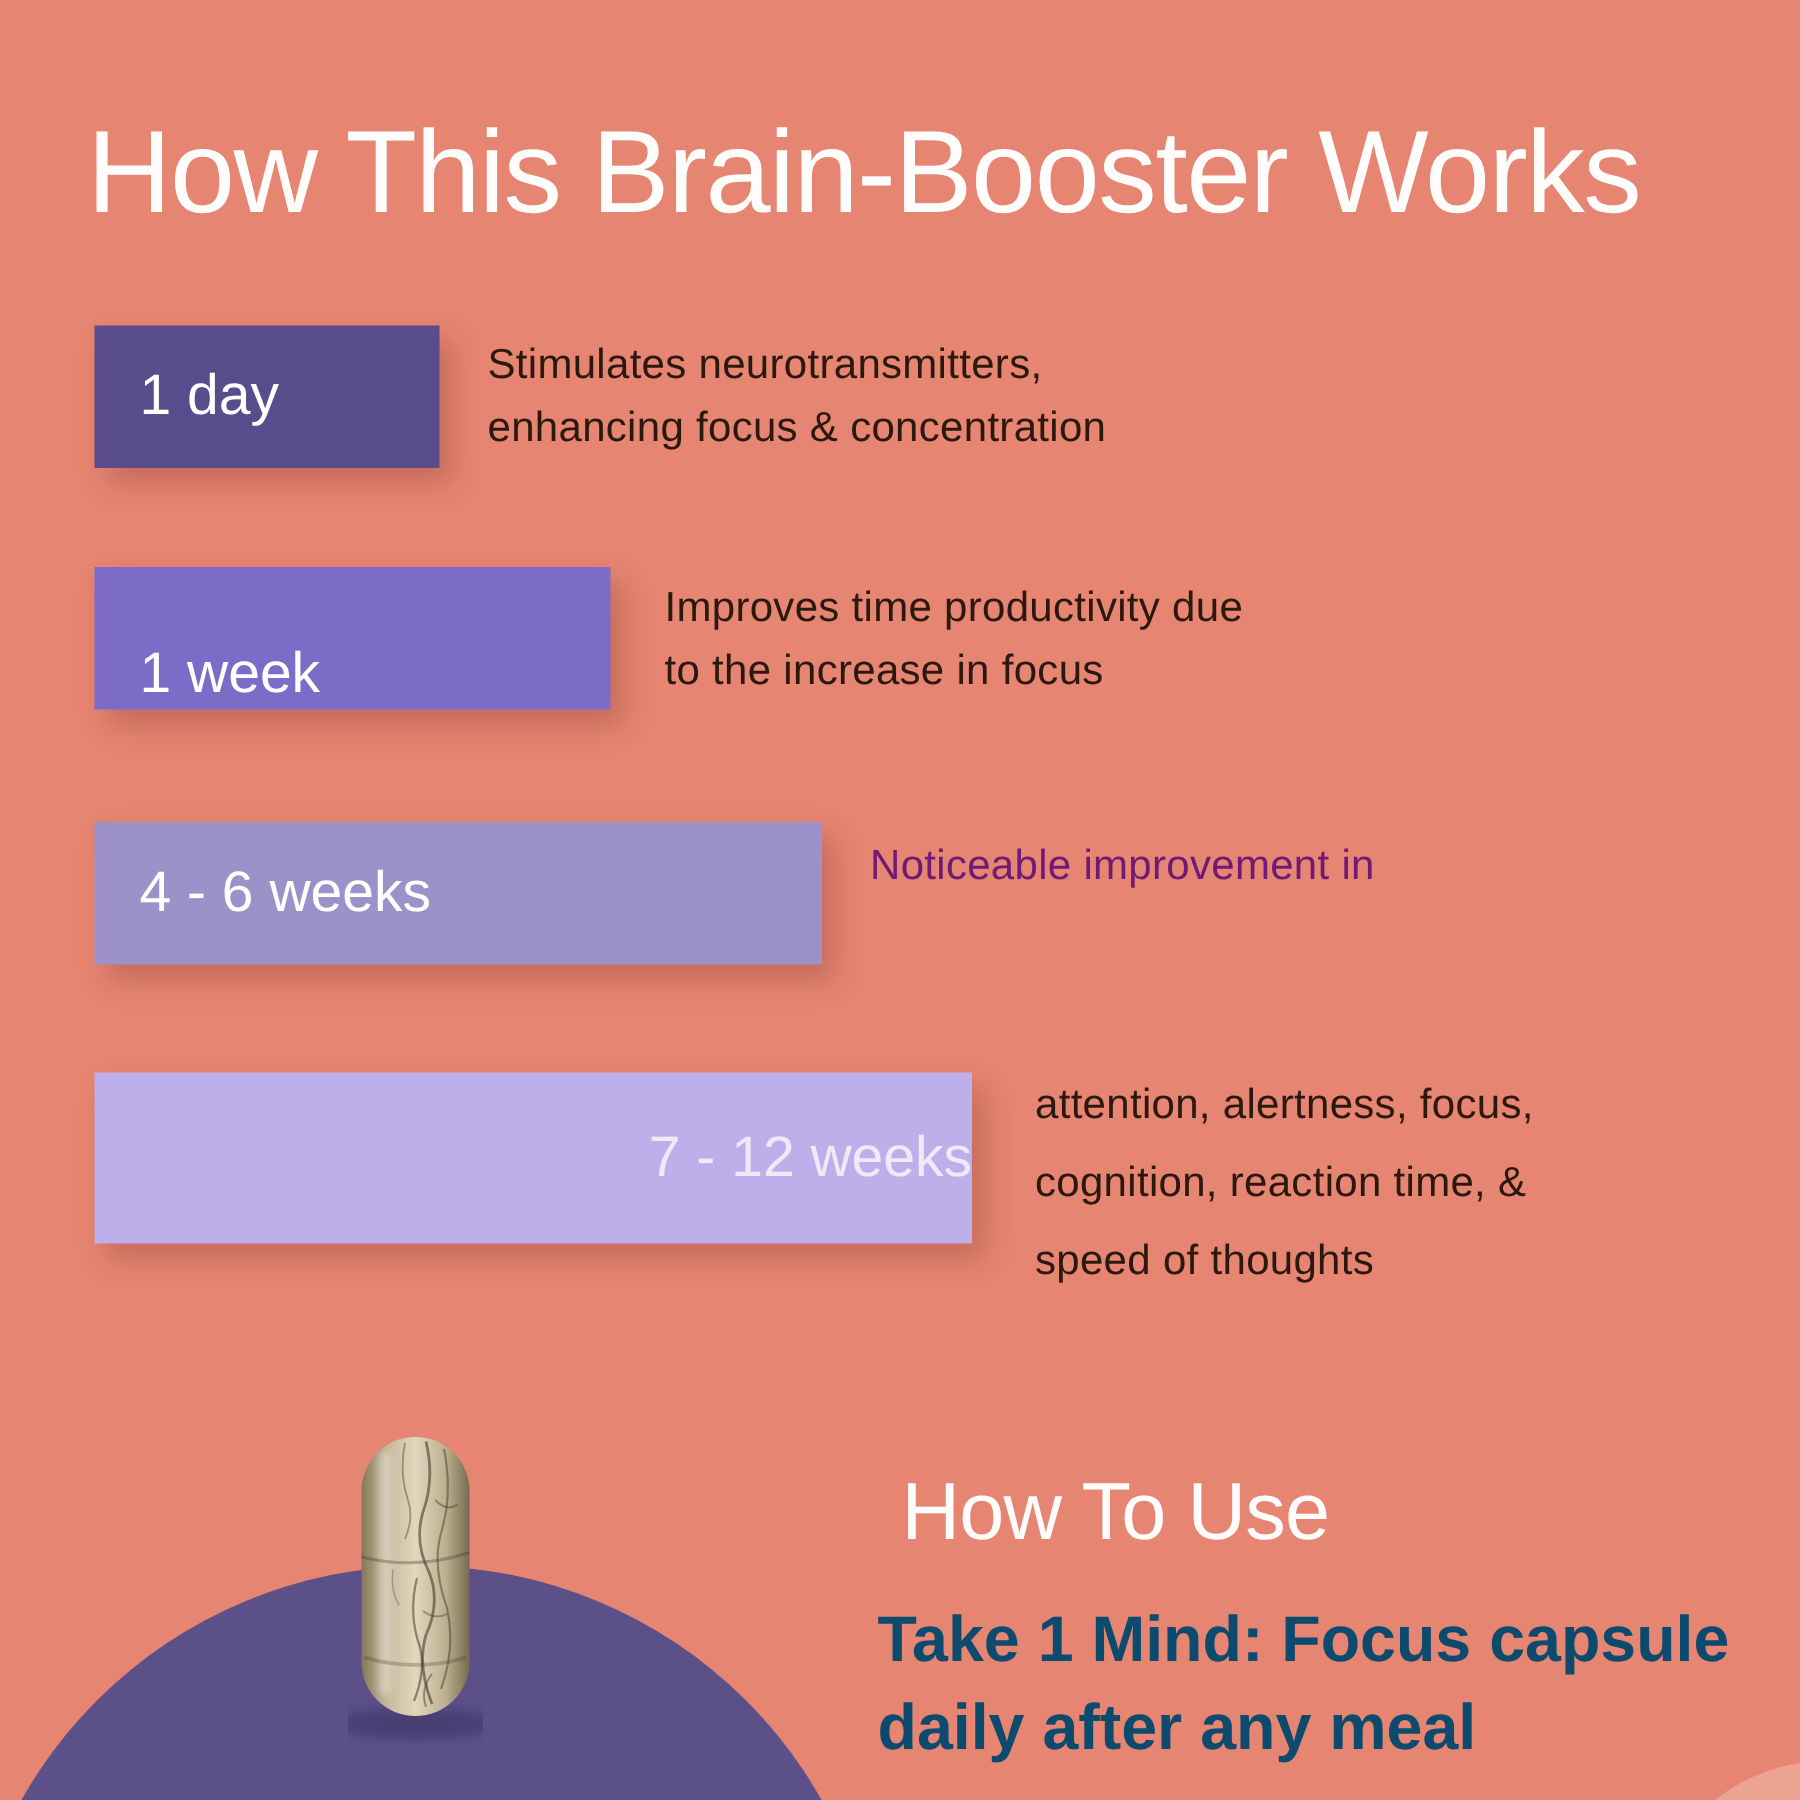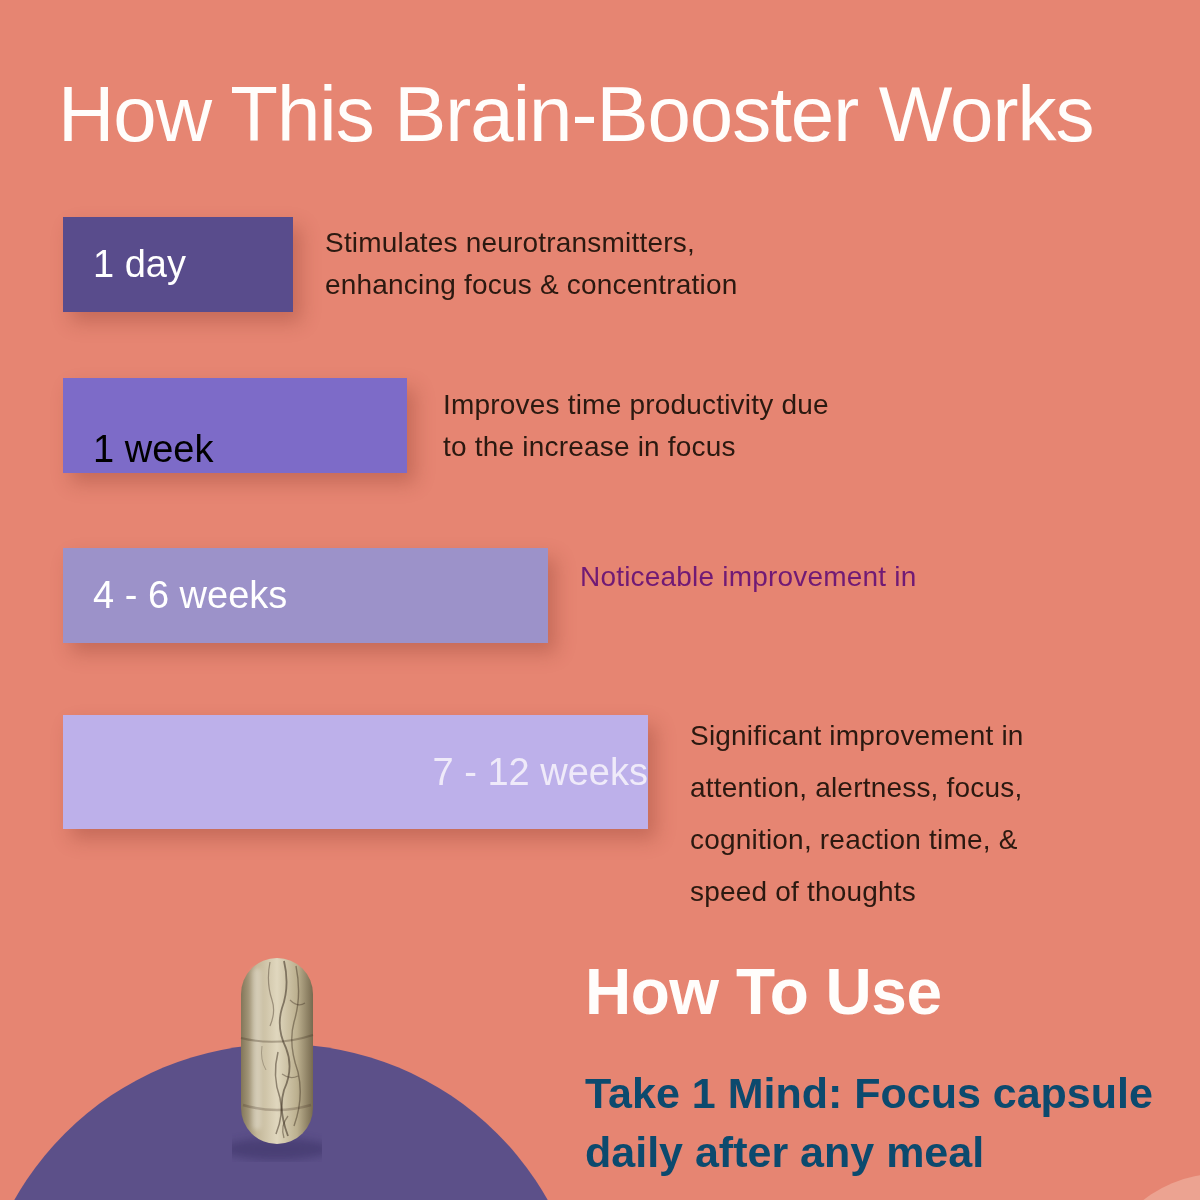--- a/index.html
+++ b/index.html
@@ -27,22 +27,22 @@
   .desc3{left:580px;top:556px;}
   .desc4{left:690px;top:710px;line-height:52px;}
   .dome{
     position:absolute;left:-25px;top:1044px;width:612px;height:612px;border-radius:50%;
   }
   .corner-accent{
     position:absolute;left:1098px;top:1174px;width:240px;height:240px;border-radius:50%;
   }
   .capsule{position:absolute;left:232px;top:956px;}
   .htu-heading{
-    position:absolute;left:585px;top:948px;margin:0;
-    font-size:64px;font-weight:700;letter-spacing:-0.5px;line-height:88px;
+    position:absolute;left:585px;top:948px;margin:16px;
+    font-size:54px;font-weight:400;letter-spacing:-0.5px;line-height:88px;
   }
   .htu-text{
     position:absolute;left:585px;top:1064px;
     font-size:43px;font-weight:700;line-height:59px;letter-spacing:0;
   }
 </style>
 </head>
 <body>
 
 <div class="canvas" style="background-color: rgb(230, 133, 114);">
@@ -51,39 +51,38 @@
 
   <div class="bar bar1" style="background-color: rgb(89, 76, 140);">
     <span class="bar-label" style="color: rgb(255, 255, 255);">1 day</span>
   </div>
   <div class="desc desc1" style="color: rgb(43, 25, 16);">
     <div>Stimulates neurotransmitters,</div>
     <div>enhancing focus &amp; concentration</div>
   </div>
 
   <div class="bar bar2" style="background-color: rgb(125, 107, 200);">
-    <span class="bar-label" style="color: #000000; margin-top: 48px;">1 week</span>
+    <span class="bar-label" style="color: #ffffff; margin-top: 48px;">1 week</span>
   </div>
   <div class="desc desc2" style="color: rgb(43, 25, 16);">
     <div>Improves time productivity due</div>
     <div>to the increase in focus</div>
   </div>
 
   <div class="bar bar3" style="background-color: rgb(156, 146, 201);">
     <span class="bar-label" style="color: rgb(255, 255, 255);">4 - 6 weeks</span>
   </div>
   <div class="desc desc3" style="color: #701a75;">
     <div>Noticeable improvement in</div>
   </div>
 
   <div class="bar bar4" style="background-color: rgb(189, 176, 234);">
     <span class="bar-label" style="color: rgb(239, 234, 249);">7 - 12 weeks</span>
   </div>
   <div class="desc desc4" style="color: rgb(43, 25, 16);">
-    <div>Significant improvement in</div>
     <div>attention, alertness, focus,</div>
     <div>cognition, reaction time, &amp;</div>
     <div>speed of thoughts</div>
   </div>
 
   <div class="dome" style="background-color: rgb(92, 80, 137);"></div>
 
   <div class="corner-accent" style="background-color: rgb(236, 163, 145);"></div>
 
   <div class="capsule">

